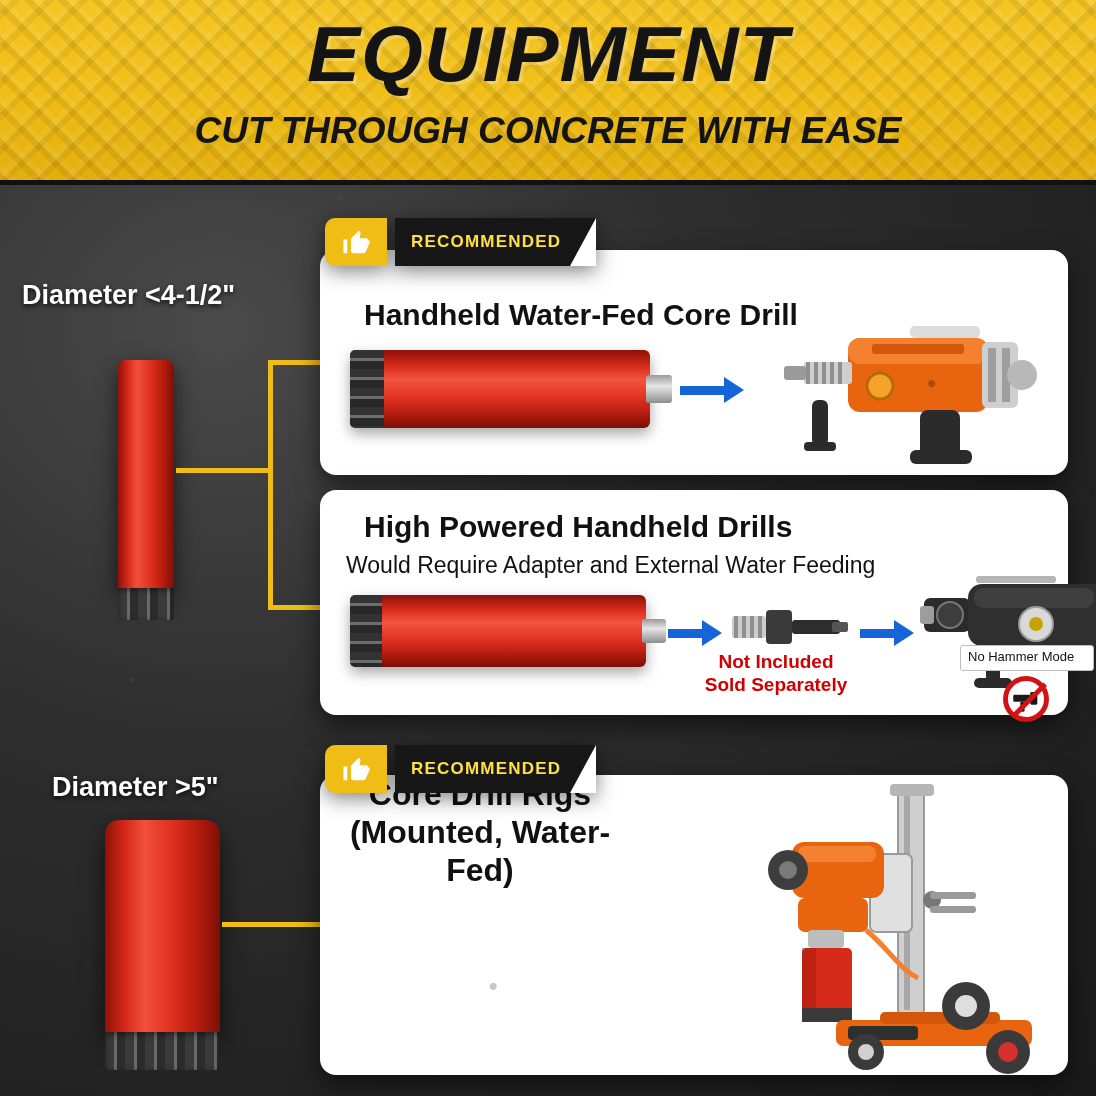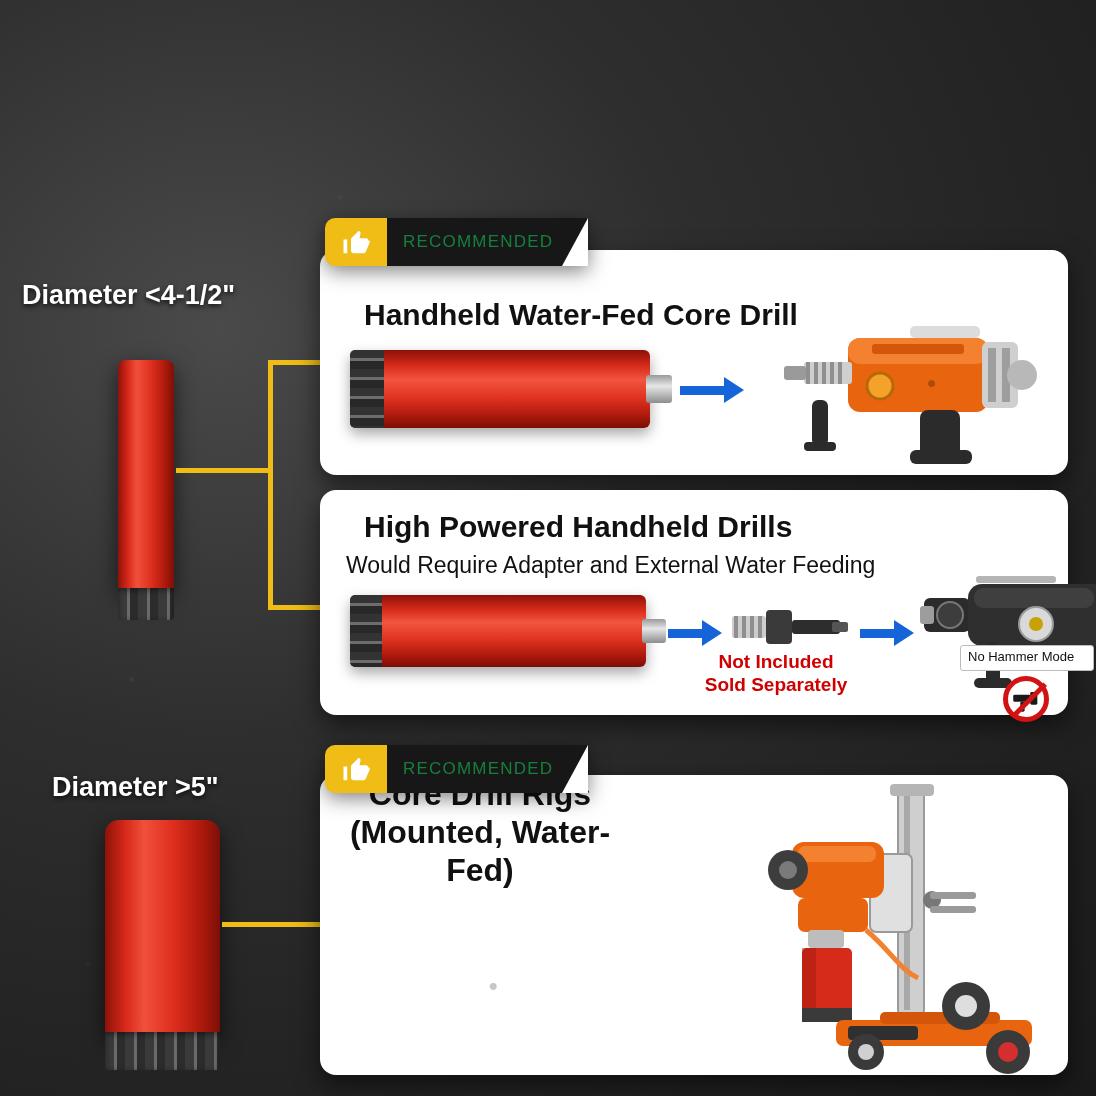--- a/index.html
+++ b/index.html
@@ -149,27 +149,28 @@
     display: flex;
     align-items: center;
     justify-content: center;
     color: #ffffff;
     font-size: 30px;
     line-height: 1;
   }
   .badge .tag {
     position: relative;
     background: #171717;
-    color: #15803d;
+    color: #fde047;
     font-size: 17px;
-    font-weight: normal;
+    font-weight: bold;
     letter-spacing: 1.2px;
     display: flex;
     align-items: center;
     padding: 0 34px 0 16px;
+    margin-left: 8px;
   }
   .badge .tag::after {
     content: "";
     position: absolute;
     right: -1px; top: 0;
     width: 0; height: 0;
     border-style: solid;
     border-width: 0 0 48px 26px;
     border-color: transparent transparent #ffffff transparent;
   }
@@ -278,20 +279,24 @@
     background: #d21313;
     transform: rotate(-45deg);
     transform-origin: center;
   }
 </style>
 </head>
 <body>
 
 <div class="page">
 
+  <div class="header">
+    <div class="header-title">EQUIPMENT</div>
+    <div class="header-sub">CUT THROUGH CONCRETE WITH EASE</div>
+  </div>
 
   <div class="diam-label" id="diam-label-small">Diameter  &lt;4-1/2"</div>
   <div class="diam-label" id="diam-label-large">Diameter &gt;5"</div>
 
   <div class="bit" id="bit-small">
     <div class="body"></div>
     <div class="segments"></div>
   </div>
   <div class="bit" id="bit-large">
     <div class="body"></div>

